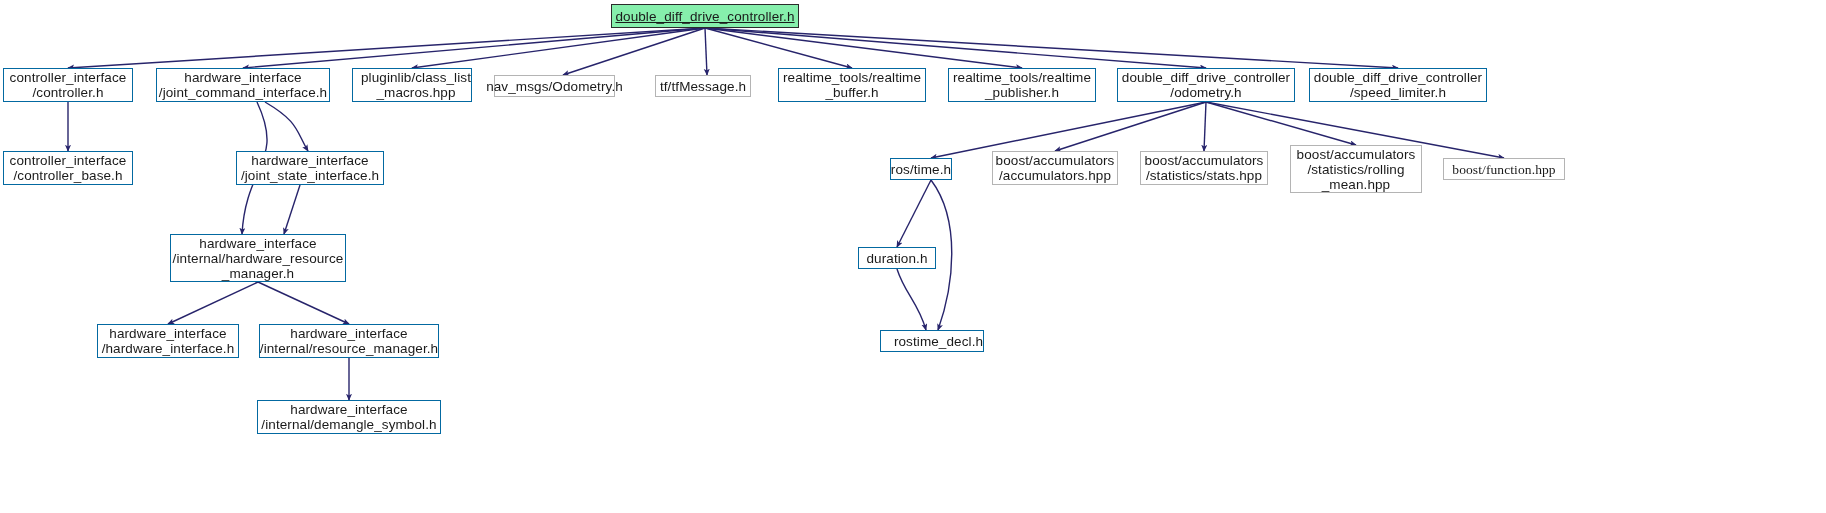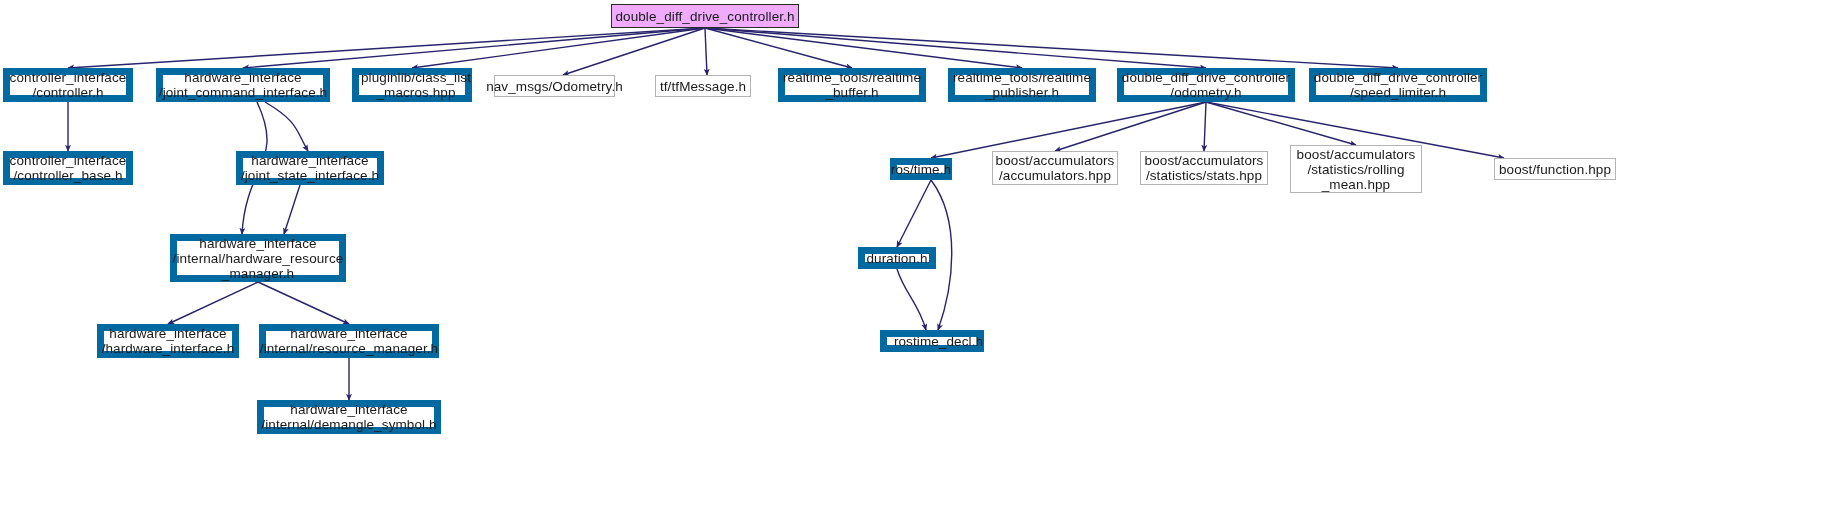--- a/index.html
+++ b/index.html
@@ -3,22 +3,22 @@
 <meta charset="utf-8">
 <style>
   html,body{margin:0;padding:0;background:#ffffff;}
   body{font-family:"Liberation Sans","DejaVu Sans",sans-serif;}
   #graph{position:relative;width:1826px;height:513px;background:#ffffff;overflow:hidden;}
   #edges{position:absolute;left:0;top:0;width:1826px;height:513px;}
   .node{position:absolute;box-sizing:border-box;display:flex;align-items:center;
         justify-content:center;text-align:center;background:#ffffff;
         border:1px solid #b4b4b4;color:#1a1a1a;font-size:13.5px;line-height:15px;
         white-space:pre;letter-spacing:0.1px;}
-  .node.solid{border:7px solid #0369a1;}
-  .node.root{background:#f0abfc;border:1px solid #2b2b2b;}
+  .node.solid{border:1px solid #0369a1;}
+  .node.root{background:#86efac;border:1px solid #2b2b2b;text-decoration:underline;}
   .nlabel{display:block;padding:0 5px;}
 </style>
 </head>
 <body>
 
 <div id="graph">
   <svg id="edges" xmlns="http://www.w3.org/2000/svg">
       <defs>
         <marker id="ah" markerWidth="7" markerHeight="7" refX="6.2" refY="3.0" orient="auto" markerUnits="userSpaceOnUse">
           <path d="M0,0 L7,3 L0,6 L1.6,3 Z" fill="#27246b"></path>
@@ -71,21 +71,21 @@
     <div class="node solid" style="left: 236px; top: 151px; width: 148px; height: 34px;"><span class="nlabel">hardware_interface
 /joint_state_interface.h</span></div>
     <div class="node solid" style="left: 890px; top: 158px; width: 62px; height: 22px;"><span class="nlabel">ros/time.h</span></div>
     <div class="node " style="left: 992px; top: 151px; width: 126px; height: 34px;"><span class="nlabel">boost/accumulators
 /accumulators.hpp</span></div>
     <div class="node " style="left: 1140px; top: 151px; width: 128px; height: 34px;"><span class="nlabel">boost/accumulators
 /statistics/stats.hpp</span></div>
     <div class="node " style="left: 1290px; top: 145px; width: 132px; height: 48px;"><span class="nlabel">boost/accumulators
 /statistics/rolling
 _mean.hpp</span></div>
-    <div class="node " style="left: 1494px; top: 158px; width: 122px; height: 22px;"><span class="nlabel">boost/function.hpp</span></div>
+    <div class="node " style="left: 1443px; top: 158px; width: 122px; height: 22px; font-family: Liberation Serif, serif;"><span class="nlabel">boost/function.hpp</span></div>
     <div class="node solid" style="left: 170px; top: 234px; width: 176px; height: 48px;"><span class="nlabel">hardware_interface
 /internal/hardware_resource
 _manager.h</span></div>
     <div class="node solid" style="left: 858px; top: 247px; width: 78px; height: 22px;"><span class="nlabel">duration.h</span></div>
     <div class="node solid" style="left: 97px; top: 324px; width: 142px; height: 34px;"><span class="nlabel">hardware_interface
 /hardware_interface.h</span></div>
     <div class="node solid" style="left: 259px; top: 324px; width: 180px; height: 34px;"><span class="nlabel">hardware_interface
 /internal/resource_manager.h</span></div>
     <div class="node solid" style="left: 880px; top: 330px; width: 104px; height: 22px; padding-left: 13px;"><span class="nlabel">rostime_decl.h</span></div>
     <div class="node solid" style="left: 257px; top: 400px; width: 184px; height: 34px;"><span class="nlabel">hardware_interface

